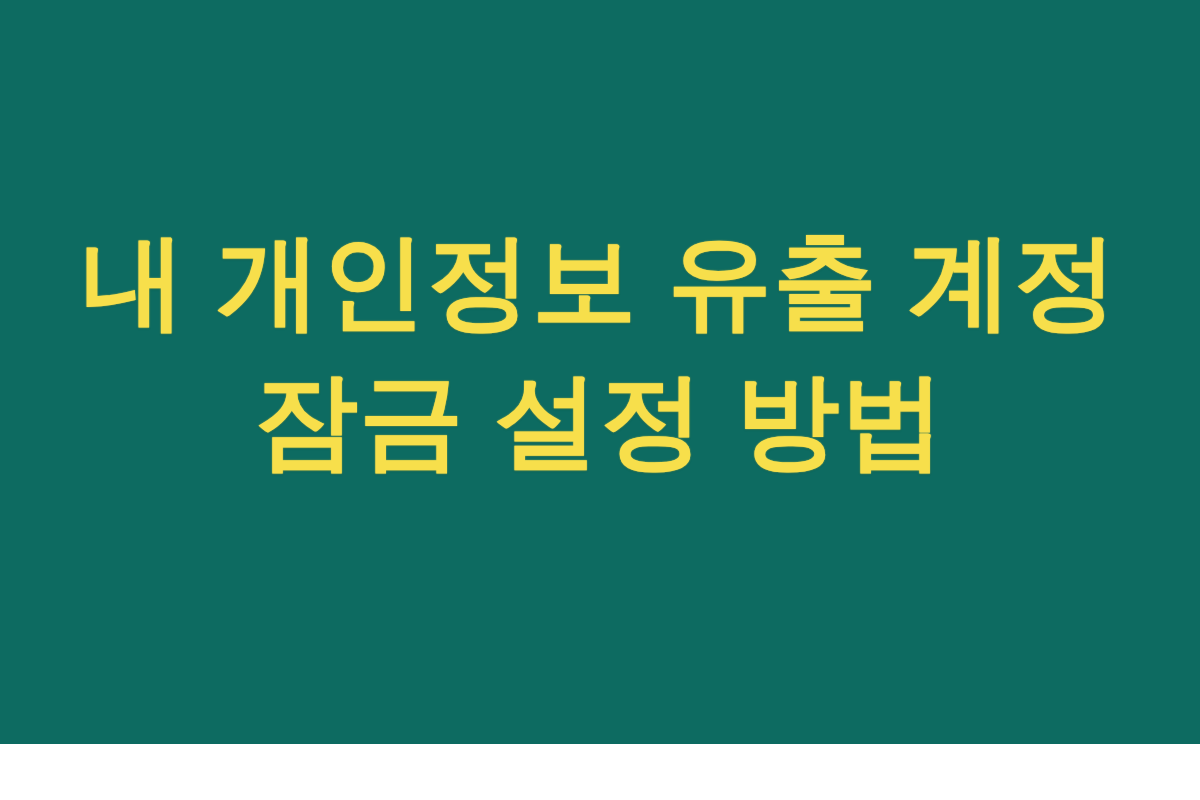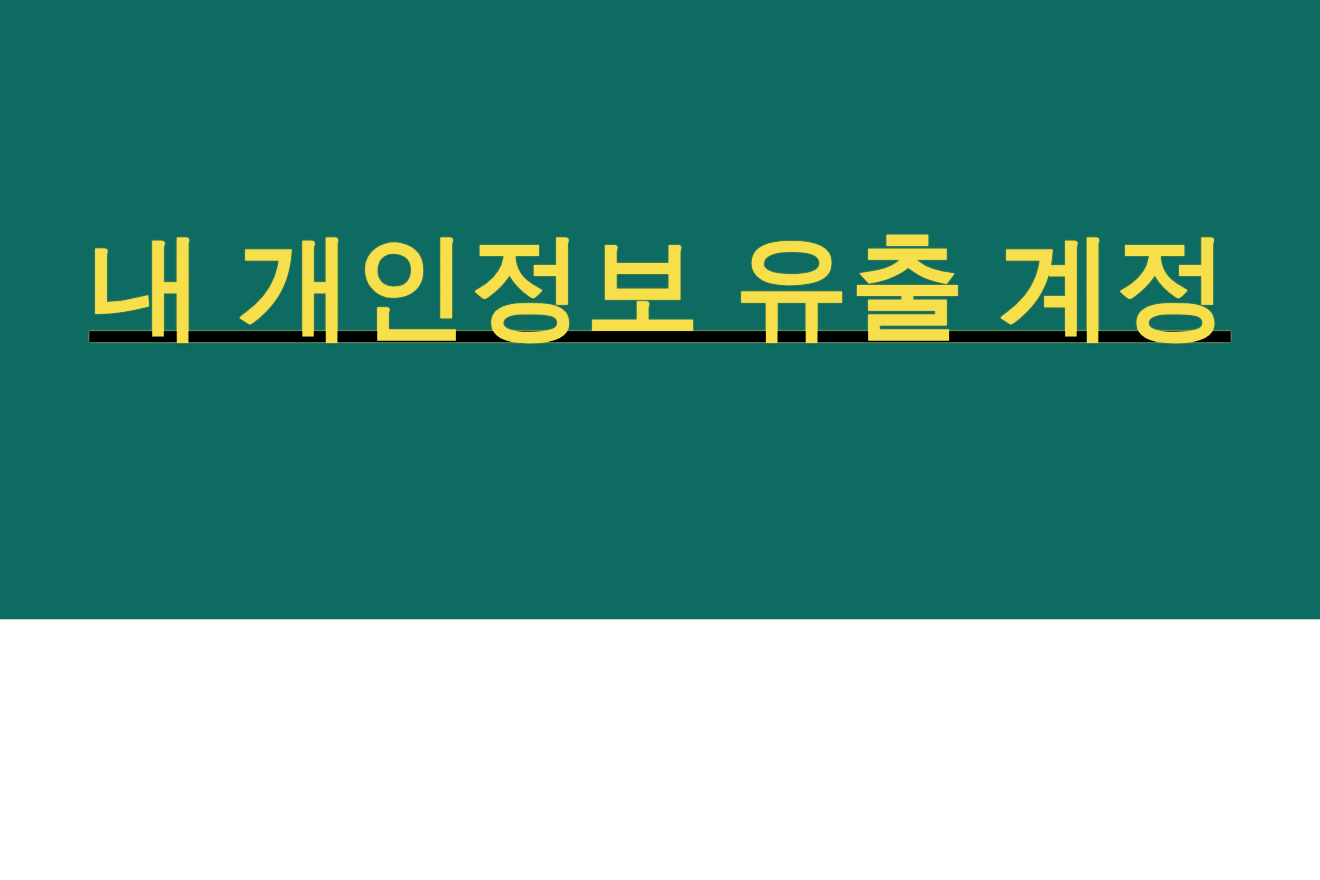--- a/index.html
+++ b/index.html
@@ -12,29 +12,28 @@
     width: 1200px;
     height: 800px;
     overflow: hidden;
     font-family: "Liberation Sans", sans-serif;
   }
 
   
   .banner {
     position: relative;
     width: 1200px;
-    height: 563px;
+    height: 744px;
     box-sizing: border-box;
     display: flex;
     flex-direction: column;
     align-items: center;
     justify-content: center;
     background-color: #0d6b61; 
     overflow: hidden;
-    text-decoration: underline;
   }
 
   
   .headline {
     position: relative;
     width: 100%;
     margin: 0;
     padding: 0 0 42px 0;   
     text-align: center;
     font-weight: 700;
@@ -61,16 +60,17 @@
 </style>
 </head>
 <body>
 
 <div class="banner" style="background-color: rgb(13, 107, 97);">
 
   <h1 class="headline" style="color: rgb(247, 223, 75);">
 
     <span class="headline-line">내 개인정보 유출 계정</span>
 
+    <span class="headline-line">잠금 설정 방법</span>
 
   </h1>
 
 </div>
 
 </body></html>

